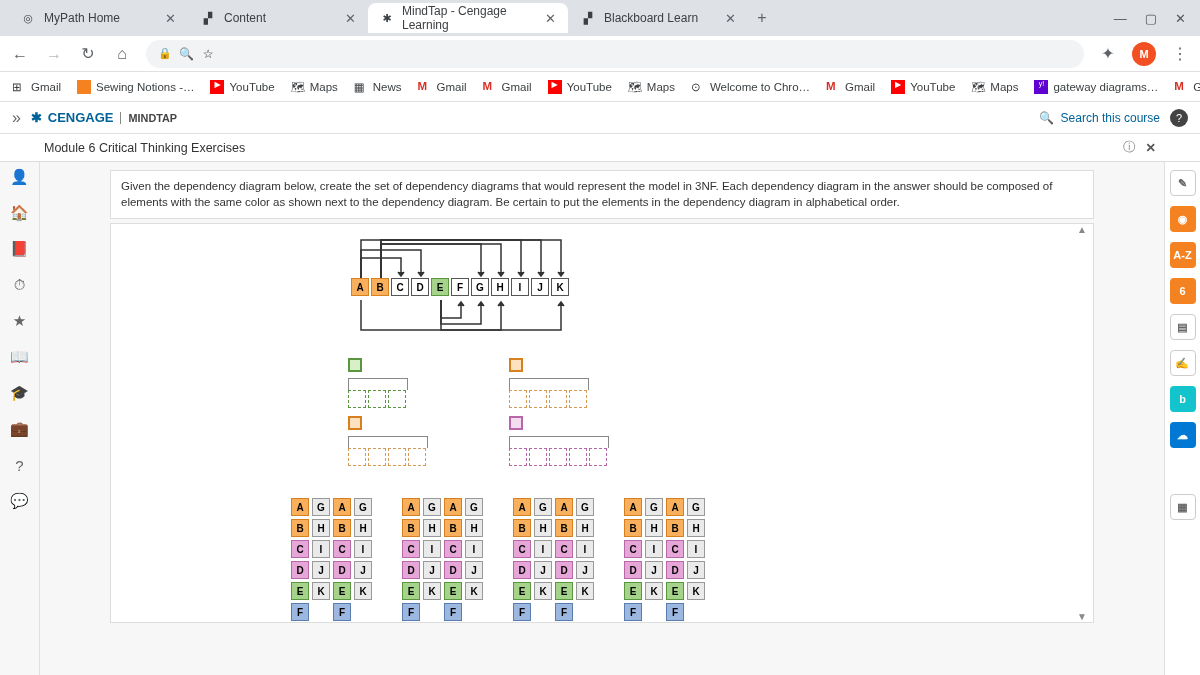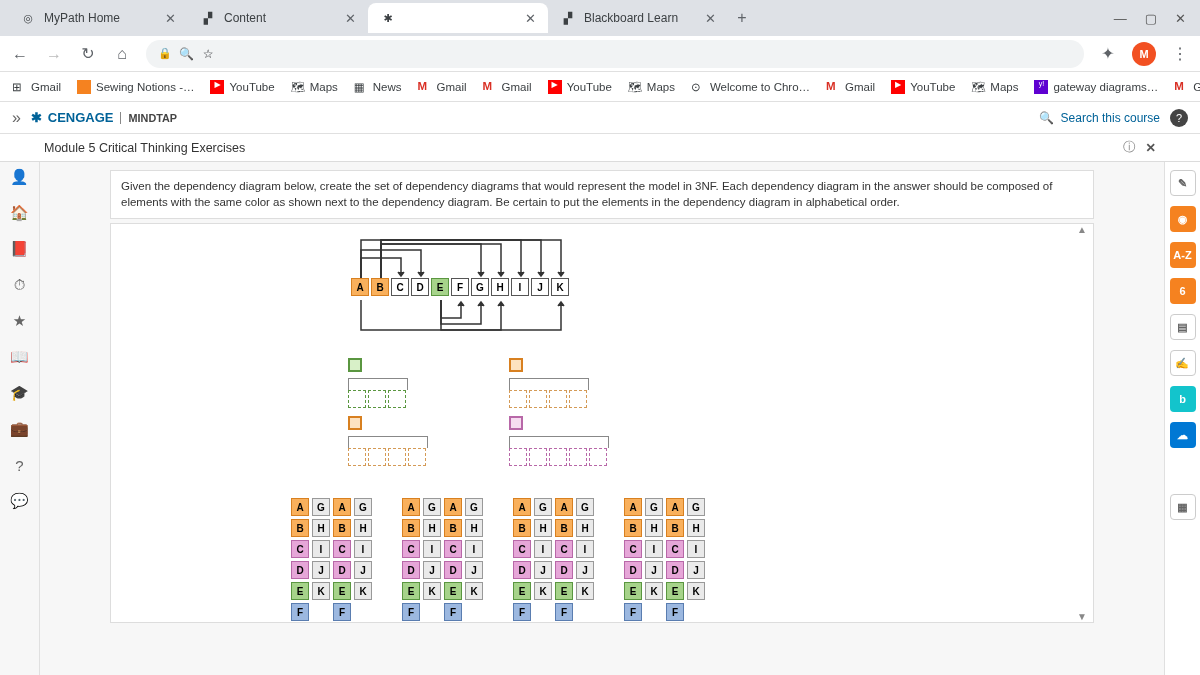--- a/index.html
+++ b/index.html
@@ -82,20 +82,21 @@
       <span>MyPath Home</span>
       <span class="close">✕</span>
     </div>
   <div class="tab">
       <span class="favicon">▞</span>
       <span>Content</span>
       <span class="close">✕</span>
     </div>
   <div class="tab active">
       <span class="favicon">✱</span>
+      <span>MindTap - Cengage Learning</span>
       <span class="close">✕</span>
     </div>
   <div class="tab">
       <span class="favicon">▞</span>
       <span>Blackboard Learn</span>
       <span class="close">✕</span>
     </div>
   <div class="newtab">+</div>
   <div style="margin-left:auto;display:flex;gap:18px;padding-right:14px;color:#555;font-size:13px">
     <span>—</span>
@@ -191,21 +192,21 @@
     <small>MINDTAP</small>
   </span>
   <div class="search">
     <span>🔍</span>
     <span>Search this course</span>
   </div>
   <span class="help-circle">?</span>
 </div>
 
 <div class="module-bar">
-  <span>Module 5 Critical Thinking Exercises</span>
+  <span>Module 6 Critical Thinking Exercises</span>
   <span class="info">
     <span>ⓘ</span>
     <span style="font-weight:bold;color:#555">✕</span>
   </span>
 </div>
 
 <div class="main">
   <div class="leftbar">
     <span class="li">👤</span>
     <span class="li">🏠</span>

